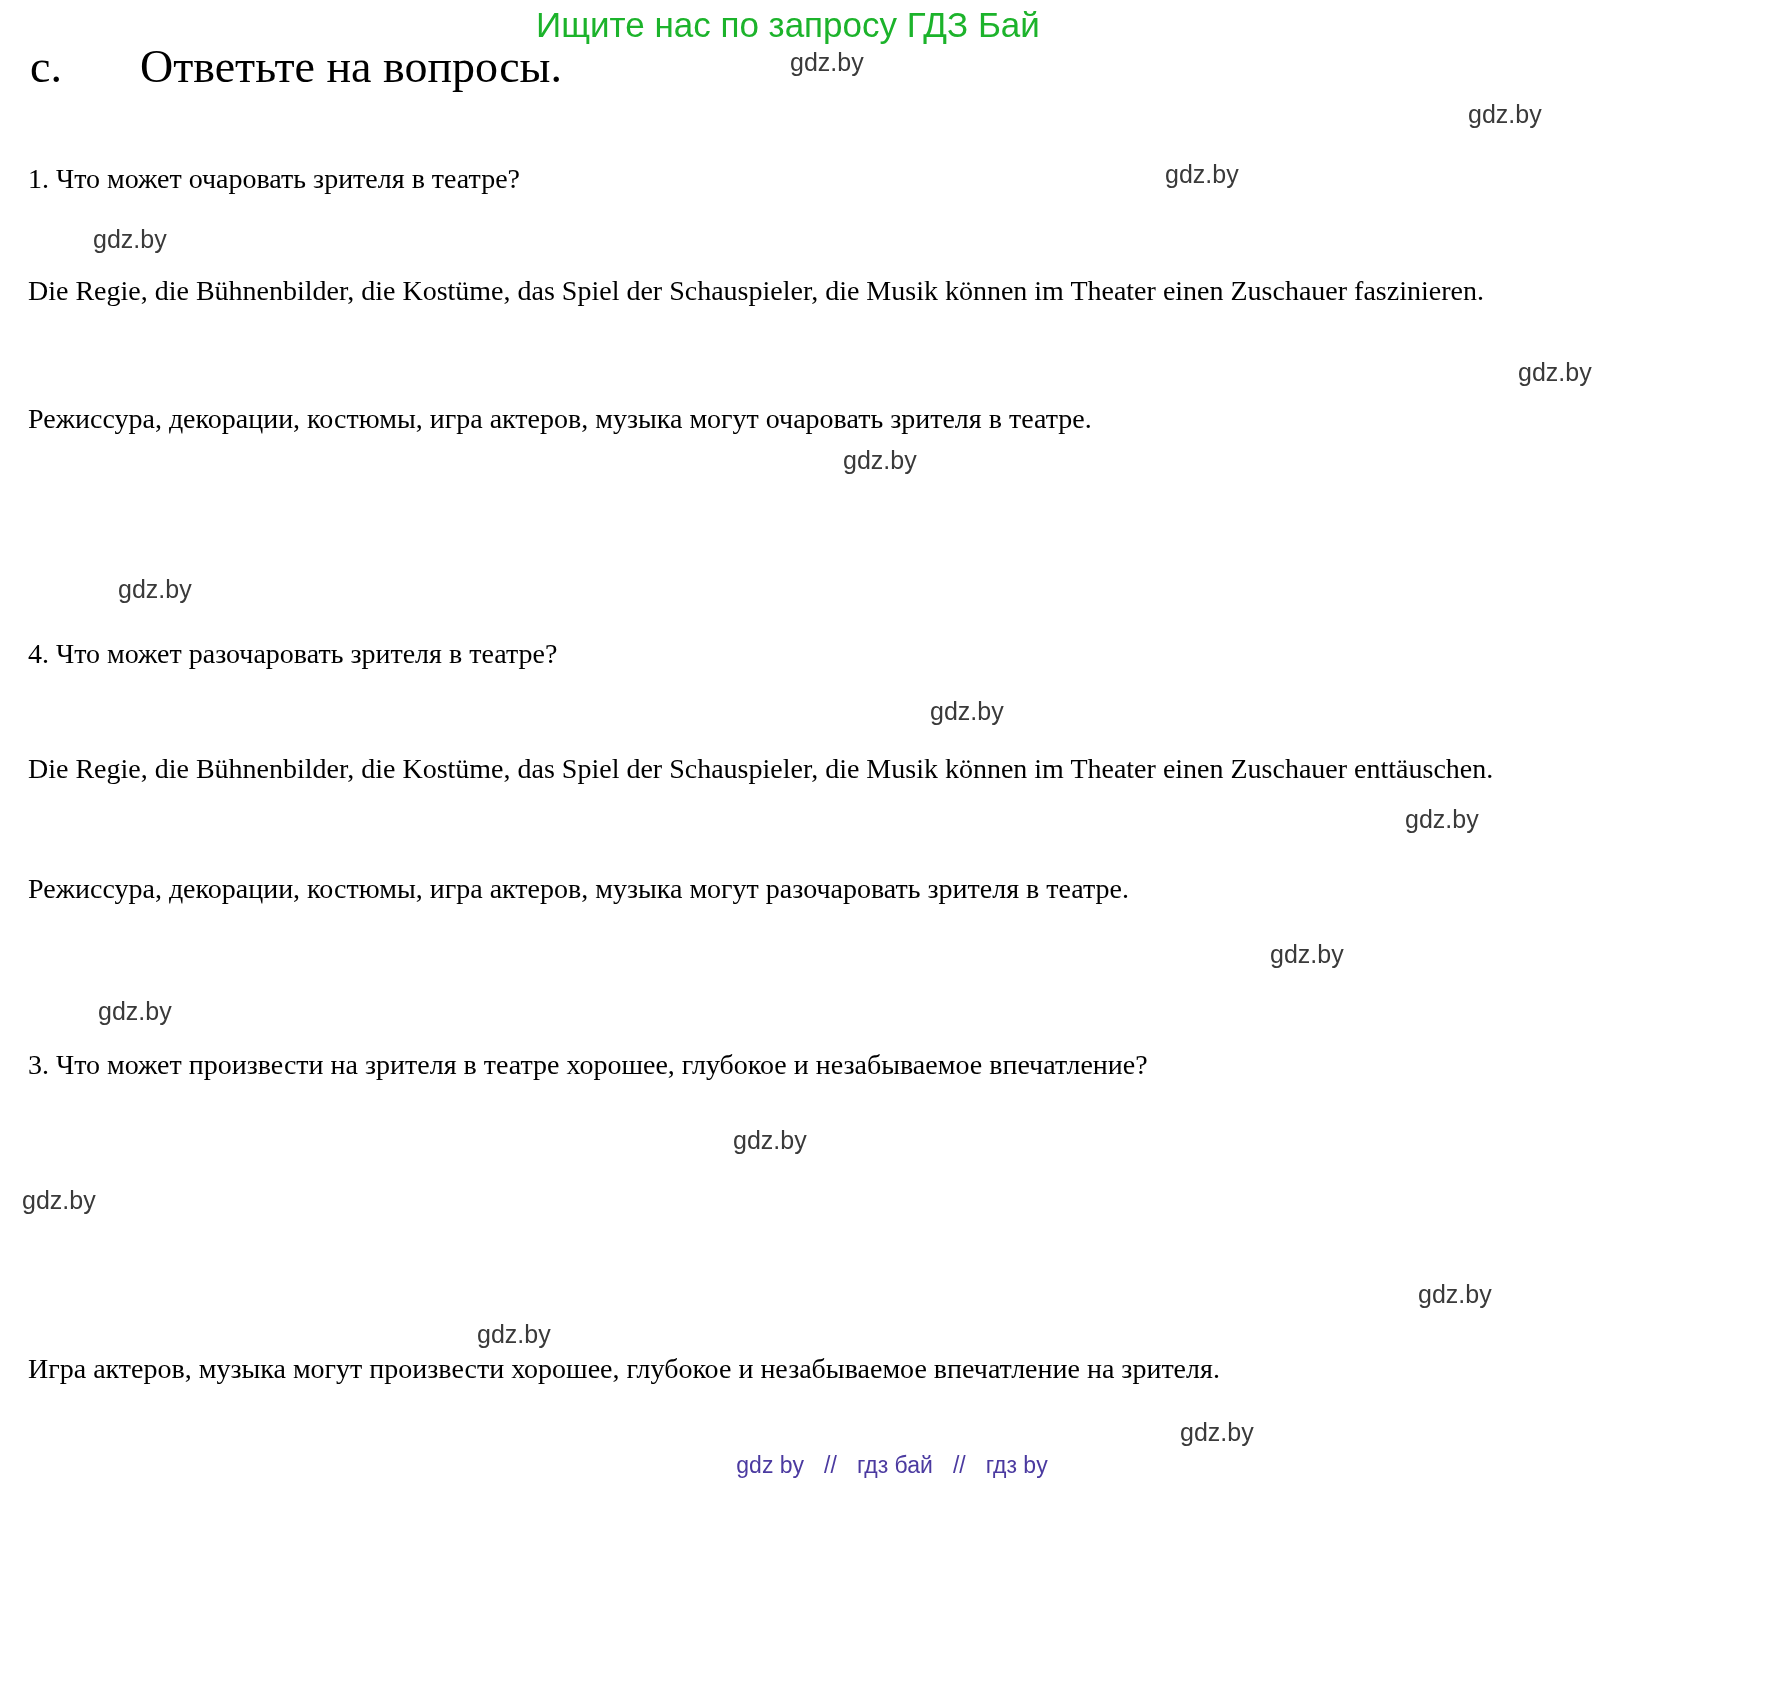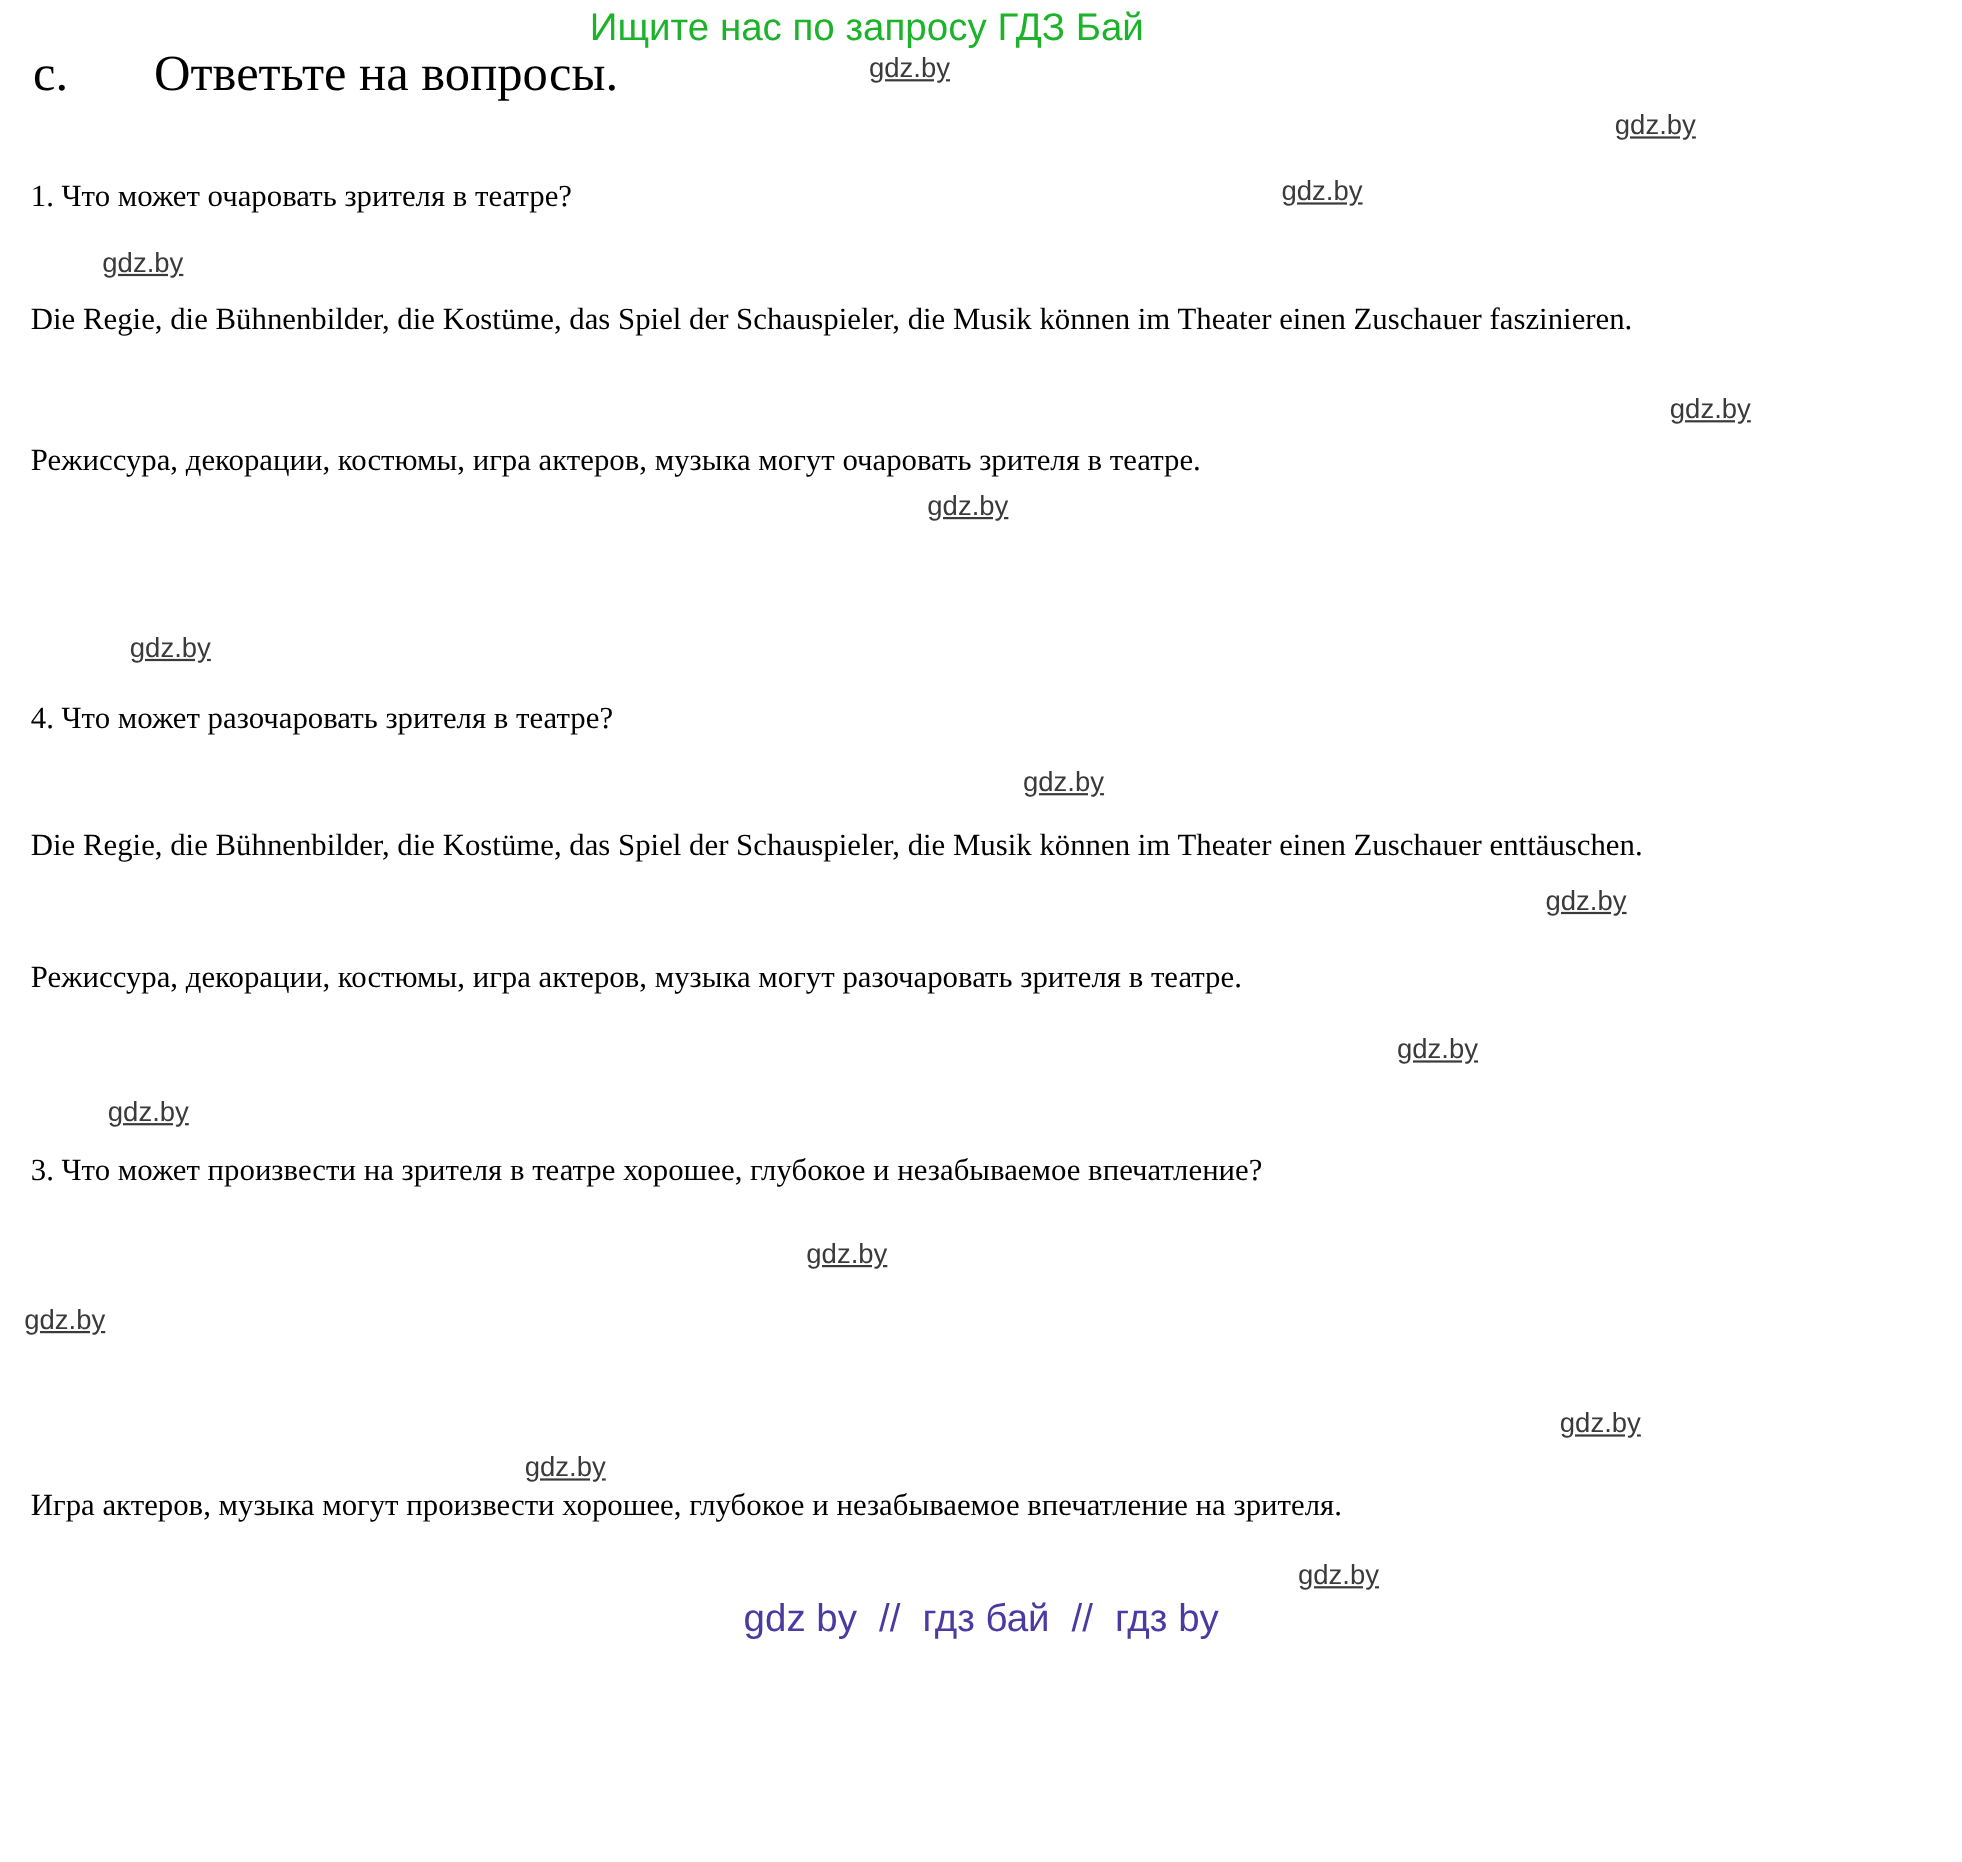--- a/index.html
+++ b/index.html
@@ -55,31 +55,30 @@
   .q3  { top: 1036px; }
   .de3 { top: 1220px; }
   .ru3 { top: 1340px; }
   .footer {
     position: absolute;
     top: 1452px;
     left: 0;
     width: 100%;
     text-align: center;
     font-family: "Liberation Sans", sans-serif;
-    font-size: 35px;
+    font-size: 23px;
     color: var(--footer_purple, #4b3aa0);
   }
   .footer .sep { margin: 0 20px; }
   .wm {
     position: absolute;
     font-family: "Liberation Sans", sans-serif;
     font-size: 25px;
     color: var(--watermark_gray, #3a3a3a);
     white-space: nowrap;
-    text-decoration: underline;
   }
 </style>
 </head>
 <body>
 
 <div class="page">
 
   <div class="promo">Ищите нас по запросу ГДЗ Бай</div>
 
   <div class="heading">

